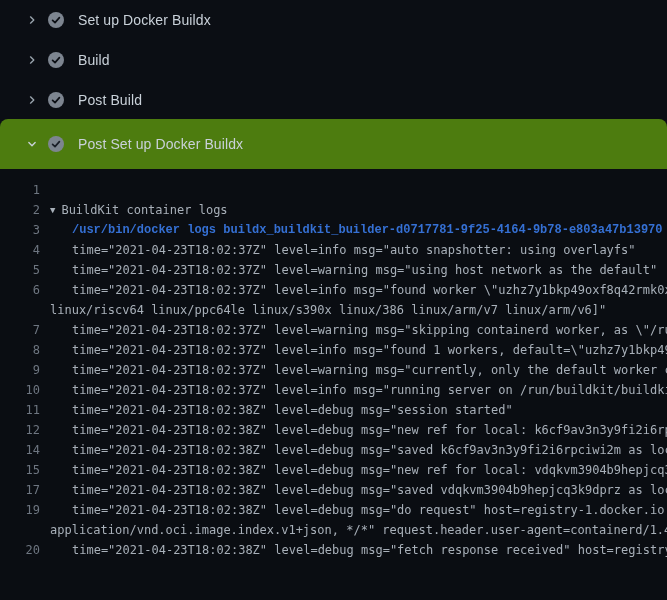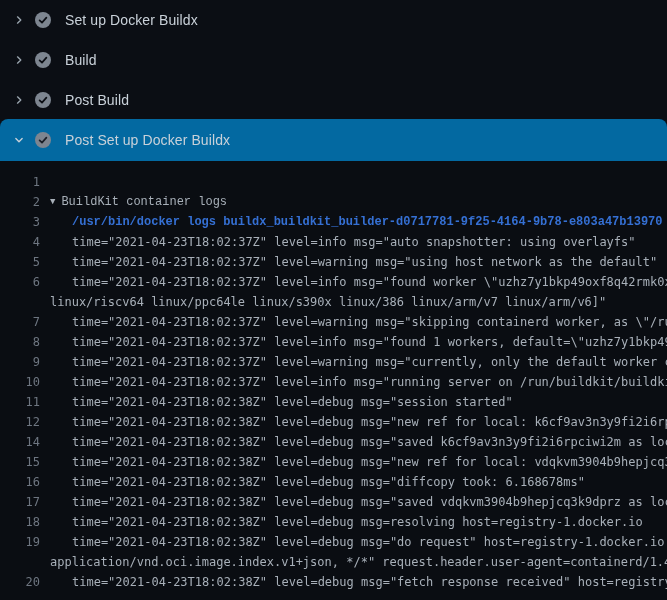--- a/index.html
+++ b/index.html
@@ -7,25 +7,25 @@
     width:667px;height:600px;overflow:hidden;
     background:#0b0e14;
     font-family:"Liberation Sans","DejaVu Sans",sans-serif;
   }
   .app{width:667px;height:600px;display:flex;flex-direction:column;}
 
   
   .steps{flex:none;}
   .step-row{
     height:40px;display:flex;align-items:center;
-    padding-left:13px;cursor:pointer;box-sizing:border-box;text-align:center;
+    padding-left:26px;cursor:pointer;box-sizing:border-box;text-align:center;
   }
   .step-row.expanded{
-    height:42px;margin-top:-1px;
-    background:#0369a1;
+    height:50px;margin-top:-1px;
+    background:#4d7c0f;
     border-radius:8px 8px 0 0;
   }
   .chev{width:12px;height:12px;flex:none;margin-right:10px;display:flex;align-items:center;justify-content:center;}
   .chev svg{display:block;}
   .check{width:16px;height:16px;flex:none;margin-right:14px;}
   .check svg{display:block;}
   .step-label{
     color:#c9d1d9;font-size:14px;line-height:1;letter-spacing:.1px;
   }
 
@@ -39,21 +39,21 @@
     height:20px;display:flex;align-items:center;white-space:pre;overflow:hidden;
   }
   .log-num{
     width:40px;flex:none;text-align:right;color:#6e7681;cursor:pointer;
     font-size:12px;
   }
   .log-text{color:#a8b0b9;padding-left:10px;}
   .log-row.kind-child .log-text,
   .log-row.kind-command .log-text{padding-left:32px;}
   .log-row.kind-command .log-text{color:#3570d4;font-weight:bold;font-family:Liberation Mono, monospace;}
-  .log-row.kind-group .log-text{padding-left:10px;font-family:Liberation Mono, monospace;}
+  .log-row.kind-group .log-text{padding-left:10px;}
   .tri{
     display:inline-block;color:#a8b0b9;font-size:9px;
     margin-right:6px;cursor:pointer;vertical-align:1px;
   }
 </style>
 </head>
 <body>
 
 <div class="app">
 
@@ -190,34 +190,26 @@
   <div class="log-row kind-child">
     <span class="log-num">14</span>
     <span class="log-text">time="2021-04-23T18:02:38Z" level=debug msg="saved k6cf9av3n3y9fi2i6rpciwi2m as loca</span>
   </div>
 
   <div class="log-row kind-child">
     <span class="log-num">15</span>
     <span class="log-text">time="2021-04-23T18:02:38Z" level=debug msg="new ref for local: vdqkvm3904b9hepjcq3k</span>
   </div>
 
-  <div class="log-row kind-child">
-    <span class="log-num">16</span>
-    <span class="log-text">time="2021-04-23T18:02:38Z" level=debug msg="diffcopy took: 6.168678ms"</span>
-  </div>
 
   <div class="log-row kind-child">
     <span class="log-num">17</span>
     <span class="log-text">time="2021-04-23T18:02:38Z" level=debug msg="saved vdqkvm3904b9hepjcq3k9dprz as loca</span>
   </div>
 
-  <div class="log-row kind-child">
-    <span class="log-num">18</span>
-    <span class="log-text">time="2021-04-23T18:02:38Z" level=debug msg=resolving host=registry-1.docker.io</span>
-  </div>
 
   <div class="log-row kind-child">
     <span class="log-num">19</span>
     <span class="log-text">time="2021-04-23T18:02:38Z" level=debug msg="do request" host=registry-1.docker.io re</span>
   </div>
 
   <div class="log-row kind-cont">
     <span class="log-num"></span>
     <span class="log-text">application/vnd.oci.image.index.v1+json, */*" request.header.user-agent=containerd/1.4</span>
   </div>

